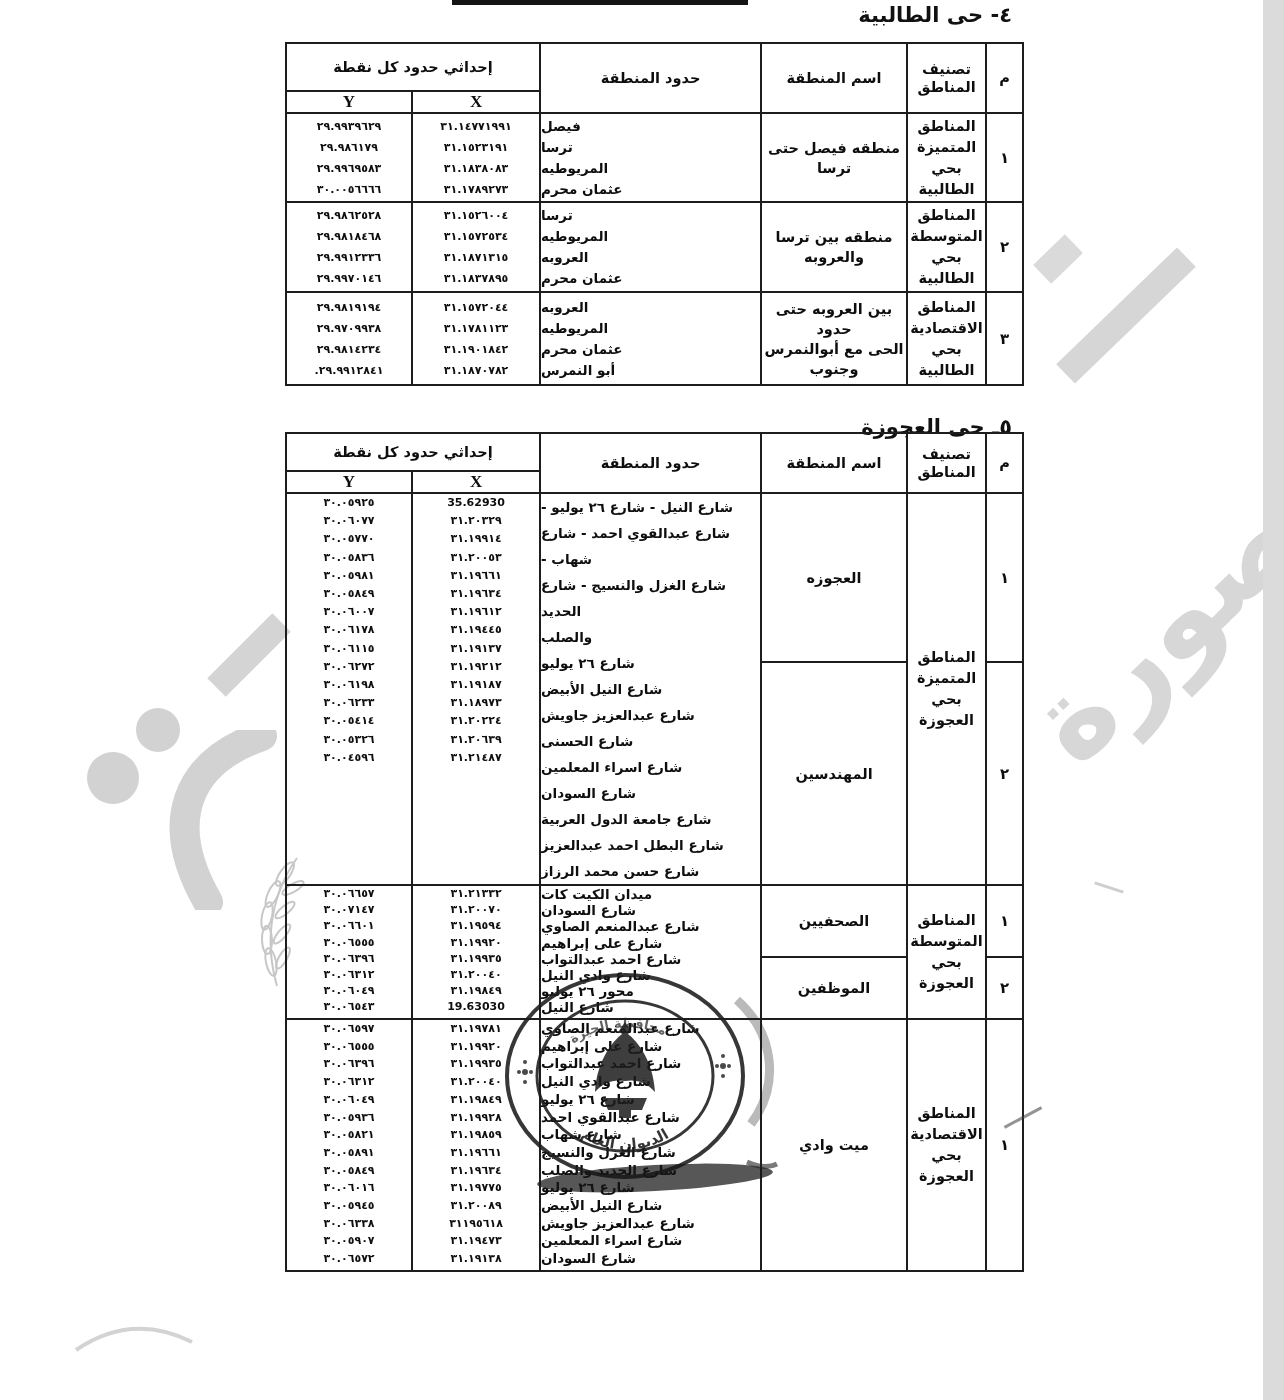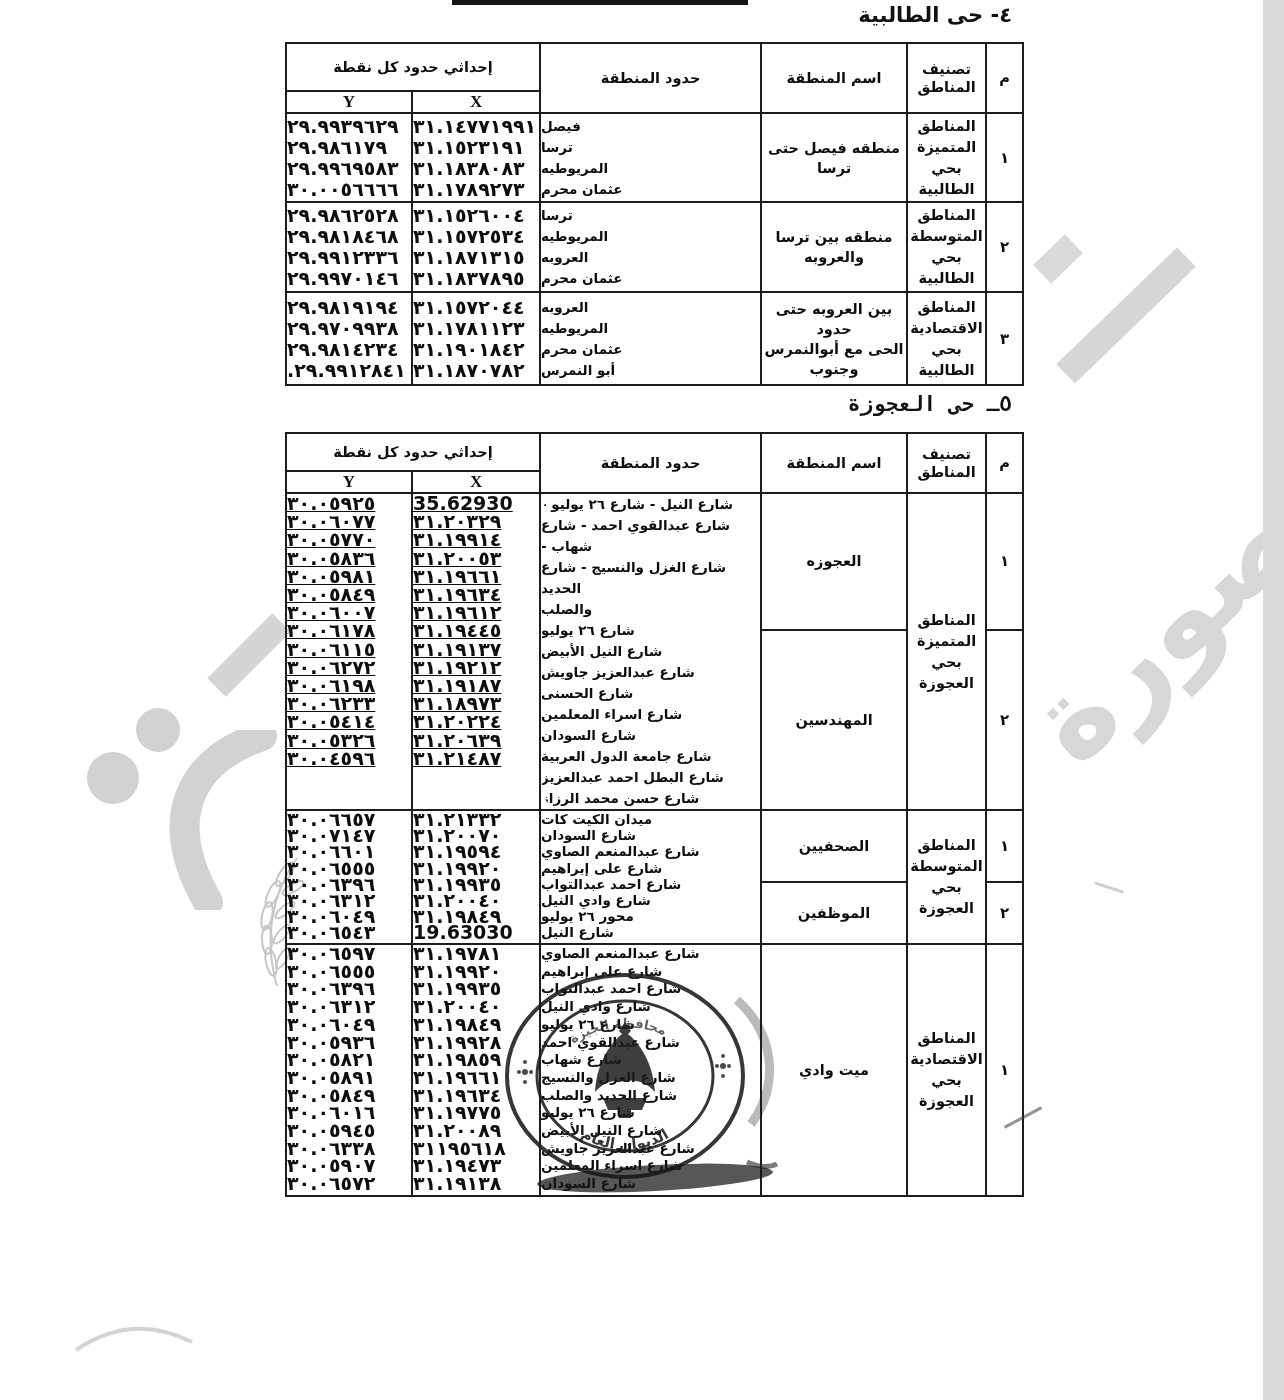--- a/index.html
+++ b/index.html
@@ -17,39 +17,39 @@
   .wm-bar1{left:1042px;top:302px;width:168px;height:27px;background:#d6d6d6;transform:rotate(-44deg);}
   .wm-bar2{left:1036px;top:246px;width:44px;height:26px;background:#dadada;transform:rotate(-44deg);}
   .wm-bar3{left:203px;top:642px;width:92px;height:26px;background:#d4d4d4;transform:rotate(-45deg);}
   .wm-dot1{left:136px;top:708px;width:44px;height:44px;border-radius:50%;background:#d2d2d2;}
   .wm-dot2{left:87px;top:752px;width:52px;height:52px;border-radius:50%;background:#d2d2d2;}
   .svg-abs{position:absolute;z-index:0;}
   
   .sec-title{position:absolute;left:760px;width:252px;text-align:right;direction:rtl;
     font-size:21px;font-weight:bold;color:#111;z-index:2;}
   #title4{top:3px;}
-  #title5{top:392px;font-family:Liberation Mono, monospace;}
+  #title5{top:415px;}
   
   table.t{position:absolute;border-collapse:collapse;table-layout:fixed;direction:rtl;
     width:737px;left:285px;z-index:2;background:transparent;}
   #t4{top:42px;}
   #t5{top:432px;}
   .t td,.t th{border:2px solid #1d1d1d;padding:0;font-weight:bold;color:#0e0e0e;overflow:hidden;}
   .th1{font-size:14.5px;text-align:center;vertical-align:middle;line-height:18px;}
   .xy{font-family:"Liberation Serif", serif;font-size:17px;text-align:center;vertical-align:middle;}
   .num{font-size:15px;text-align:center;vertical-align:middle;}
   .cls{font-size:14.5px;line-height:21px;text-align:center;vertical-align:middle;white-space:pre-line;}
   .name{font-size:14.5px;text-align:center;vertical-align:middle;white-space:pre-line;line-height:20px;}
-  .coords{direction:ltr;white-space:pre-line;font-size:19px;letter-spacing:1px;margin-left:27px;}
+  .coords{direction:ltr;text-align:center;white-space:pre-line;font-size:11px;letter-spacing:1px;margin-left:27px;}
   .streets{text-align:left;padding-right:8px;white-space:pre-line;font-size:13.5px;}
   
   .r4{vertical-align:middle;line-height:21px;}
   
   .top4{vertical-align:top;padding-top:4px;}
-  .cA{line-height:18.2px;text-decoration:underline;} .sA{line-height:21px;border-radius:21px;}
+  .cA{line-height:18.2px;} .sA{line-height:26px;}
   .cB{line-height:16.2px;} .sB{line-height:16.2px;}
   .cC{line-height:17.7px;} .sC{line-height:17.7px;}
   
   #stamp{left:495px;top:966px;z-index:5;}
   
   #laurel{left:215px;top:852px;z-index:1;}
   #corner-arc{left:70px;top:1308px;z-index:1;}
   .tick{position:absolute;background:#3a3a3a;opacity:.55;z-index:3;}
   .tick1{left:1002px;top:1116px;width:42px;height:3px;transform:rotate(-28deg);}
   .tick2{left:1094px;top:886px;width:30px;height:3px;transform:rotate(18deg);opacity:.25;}

